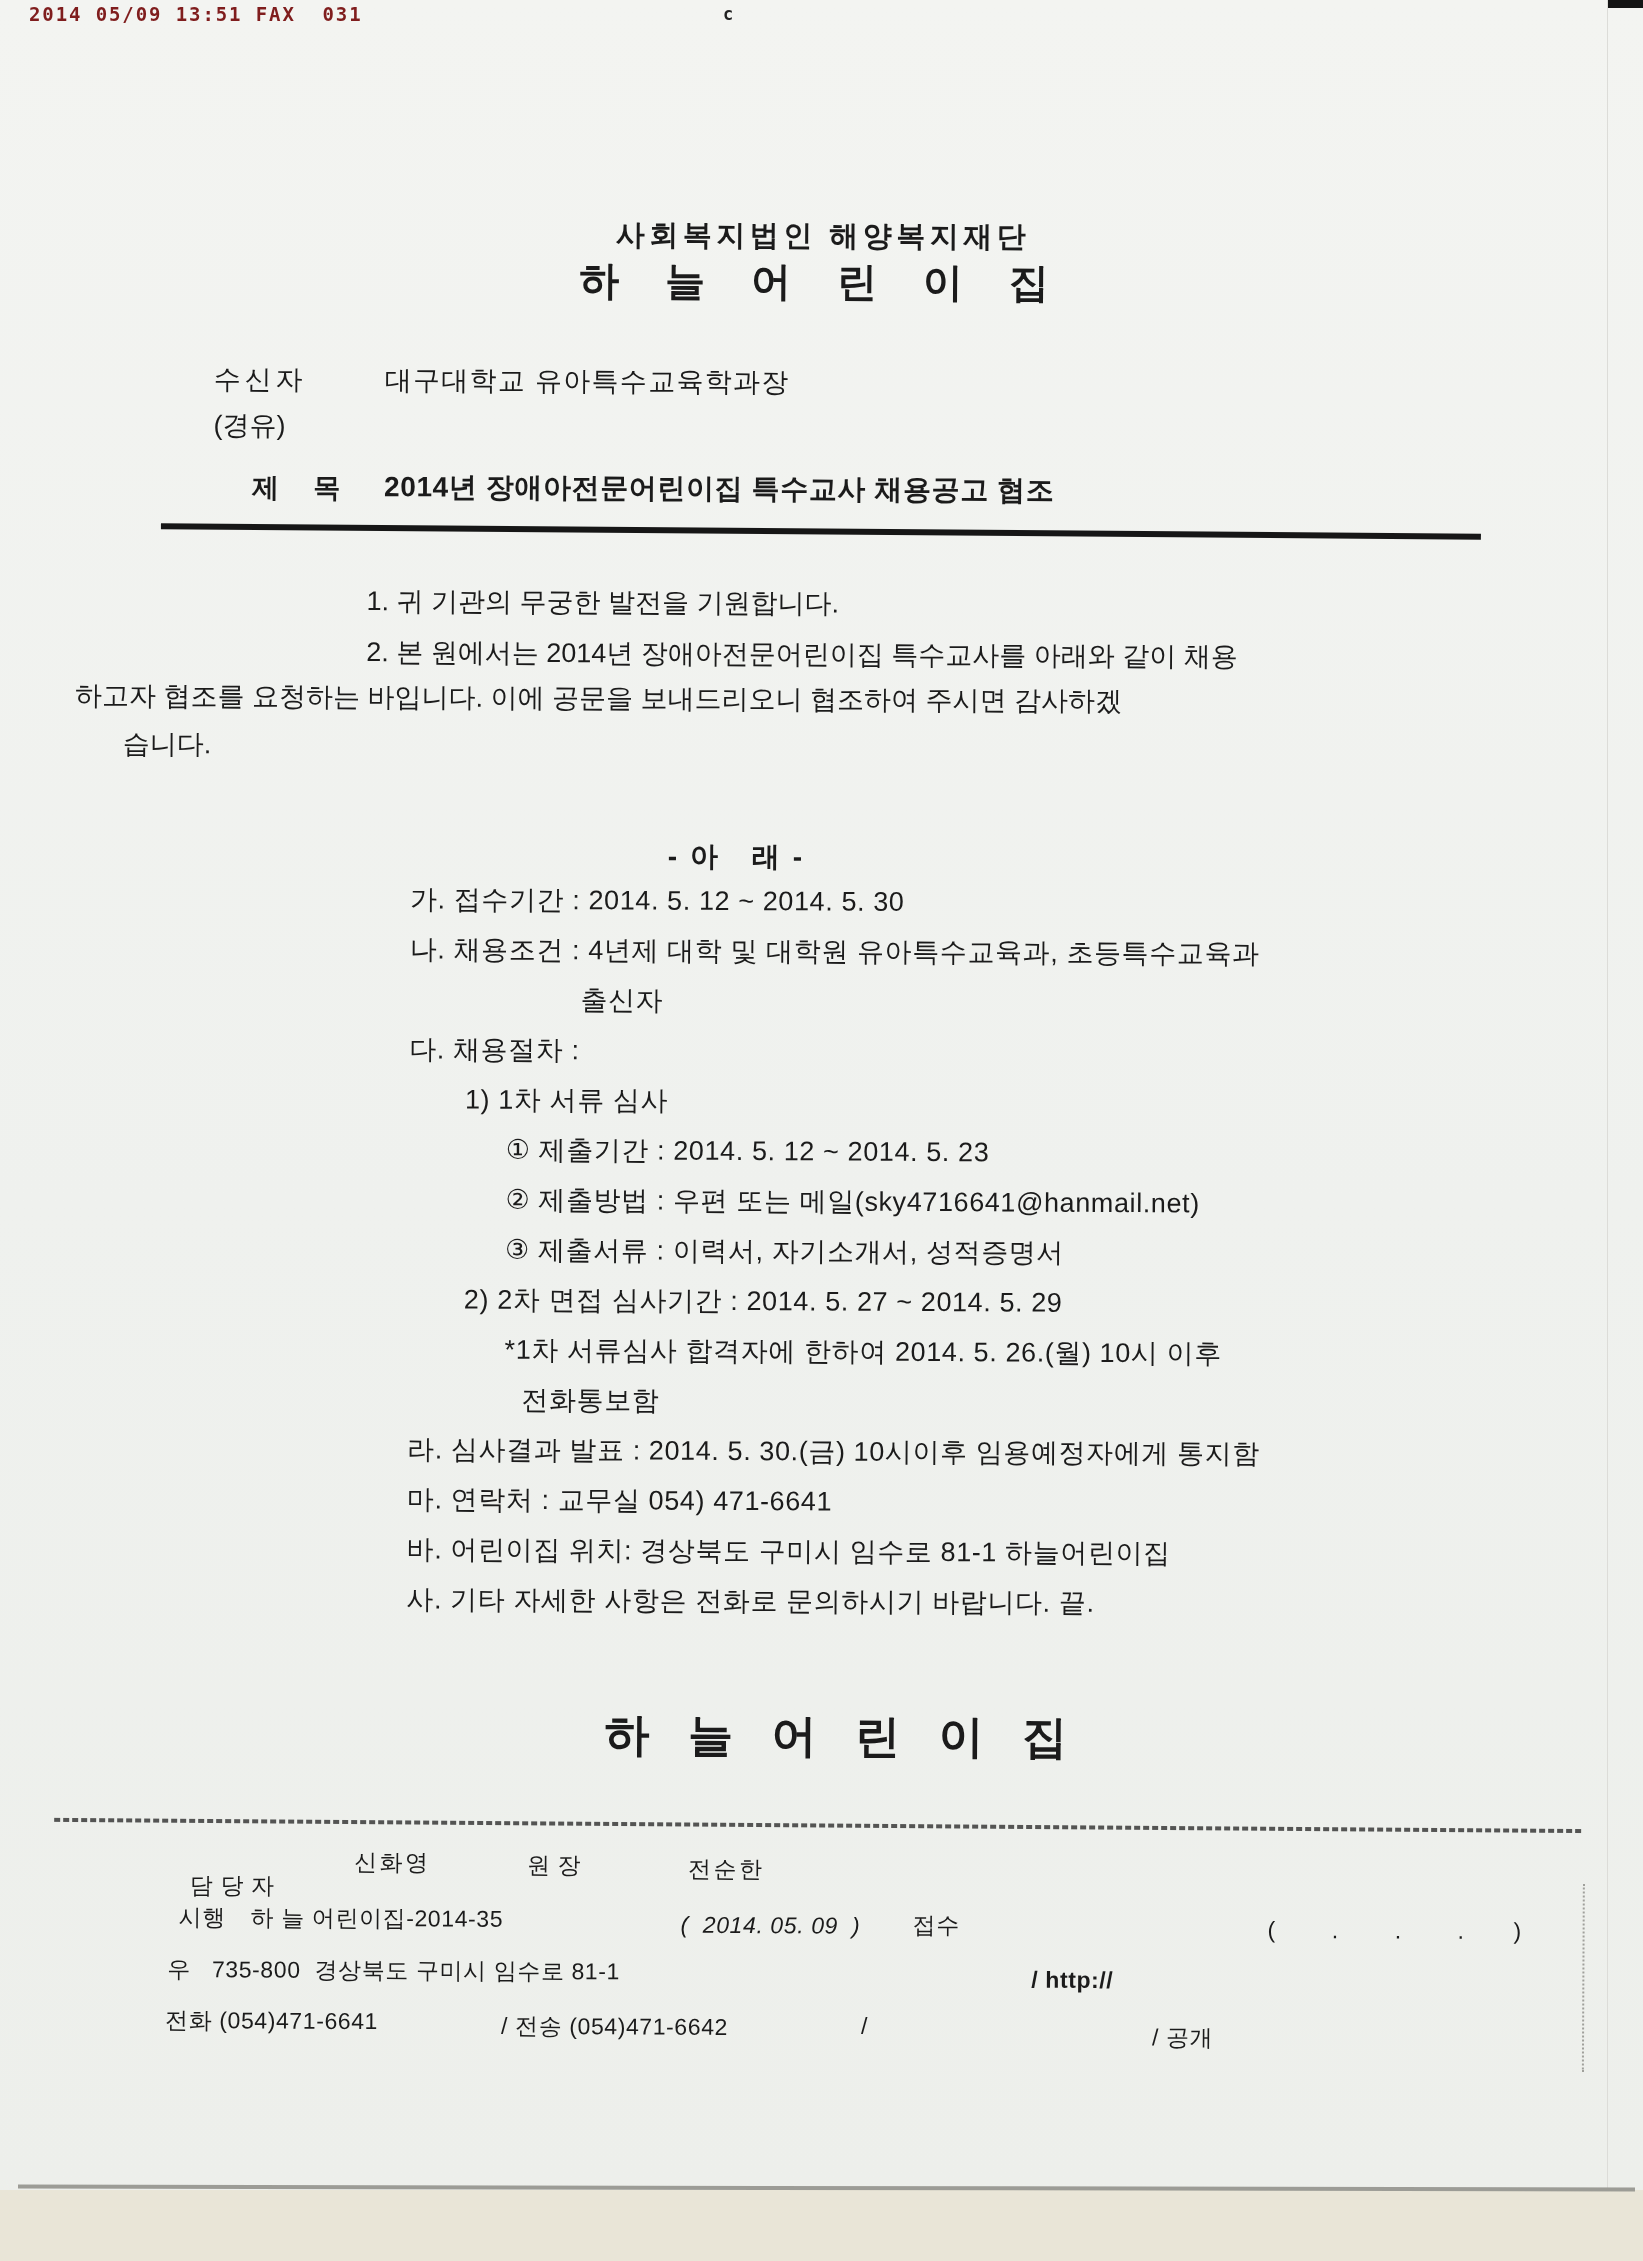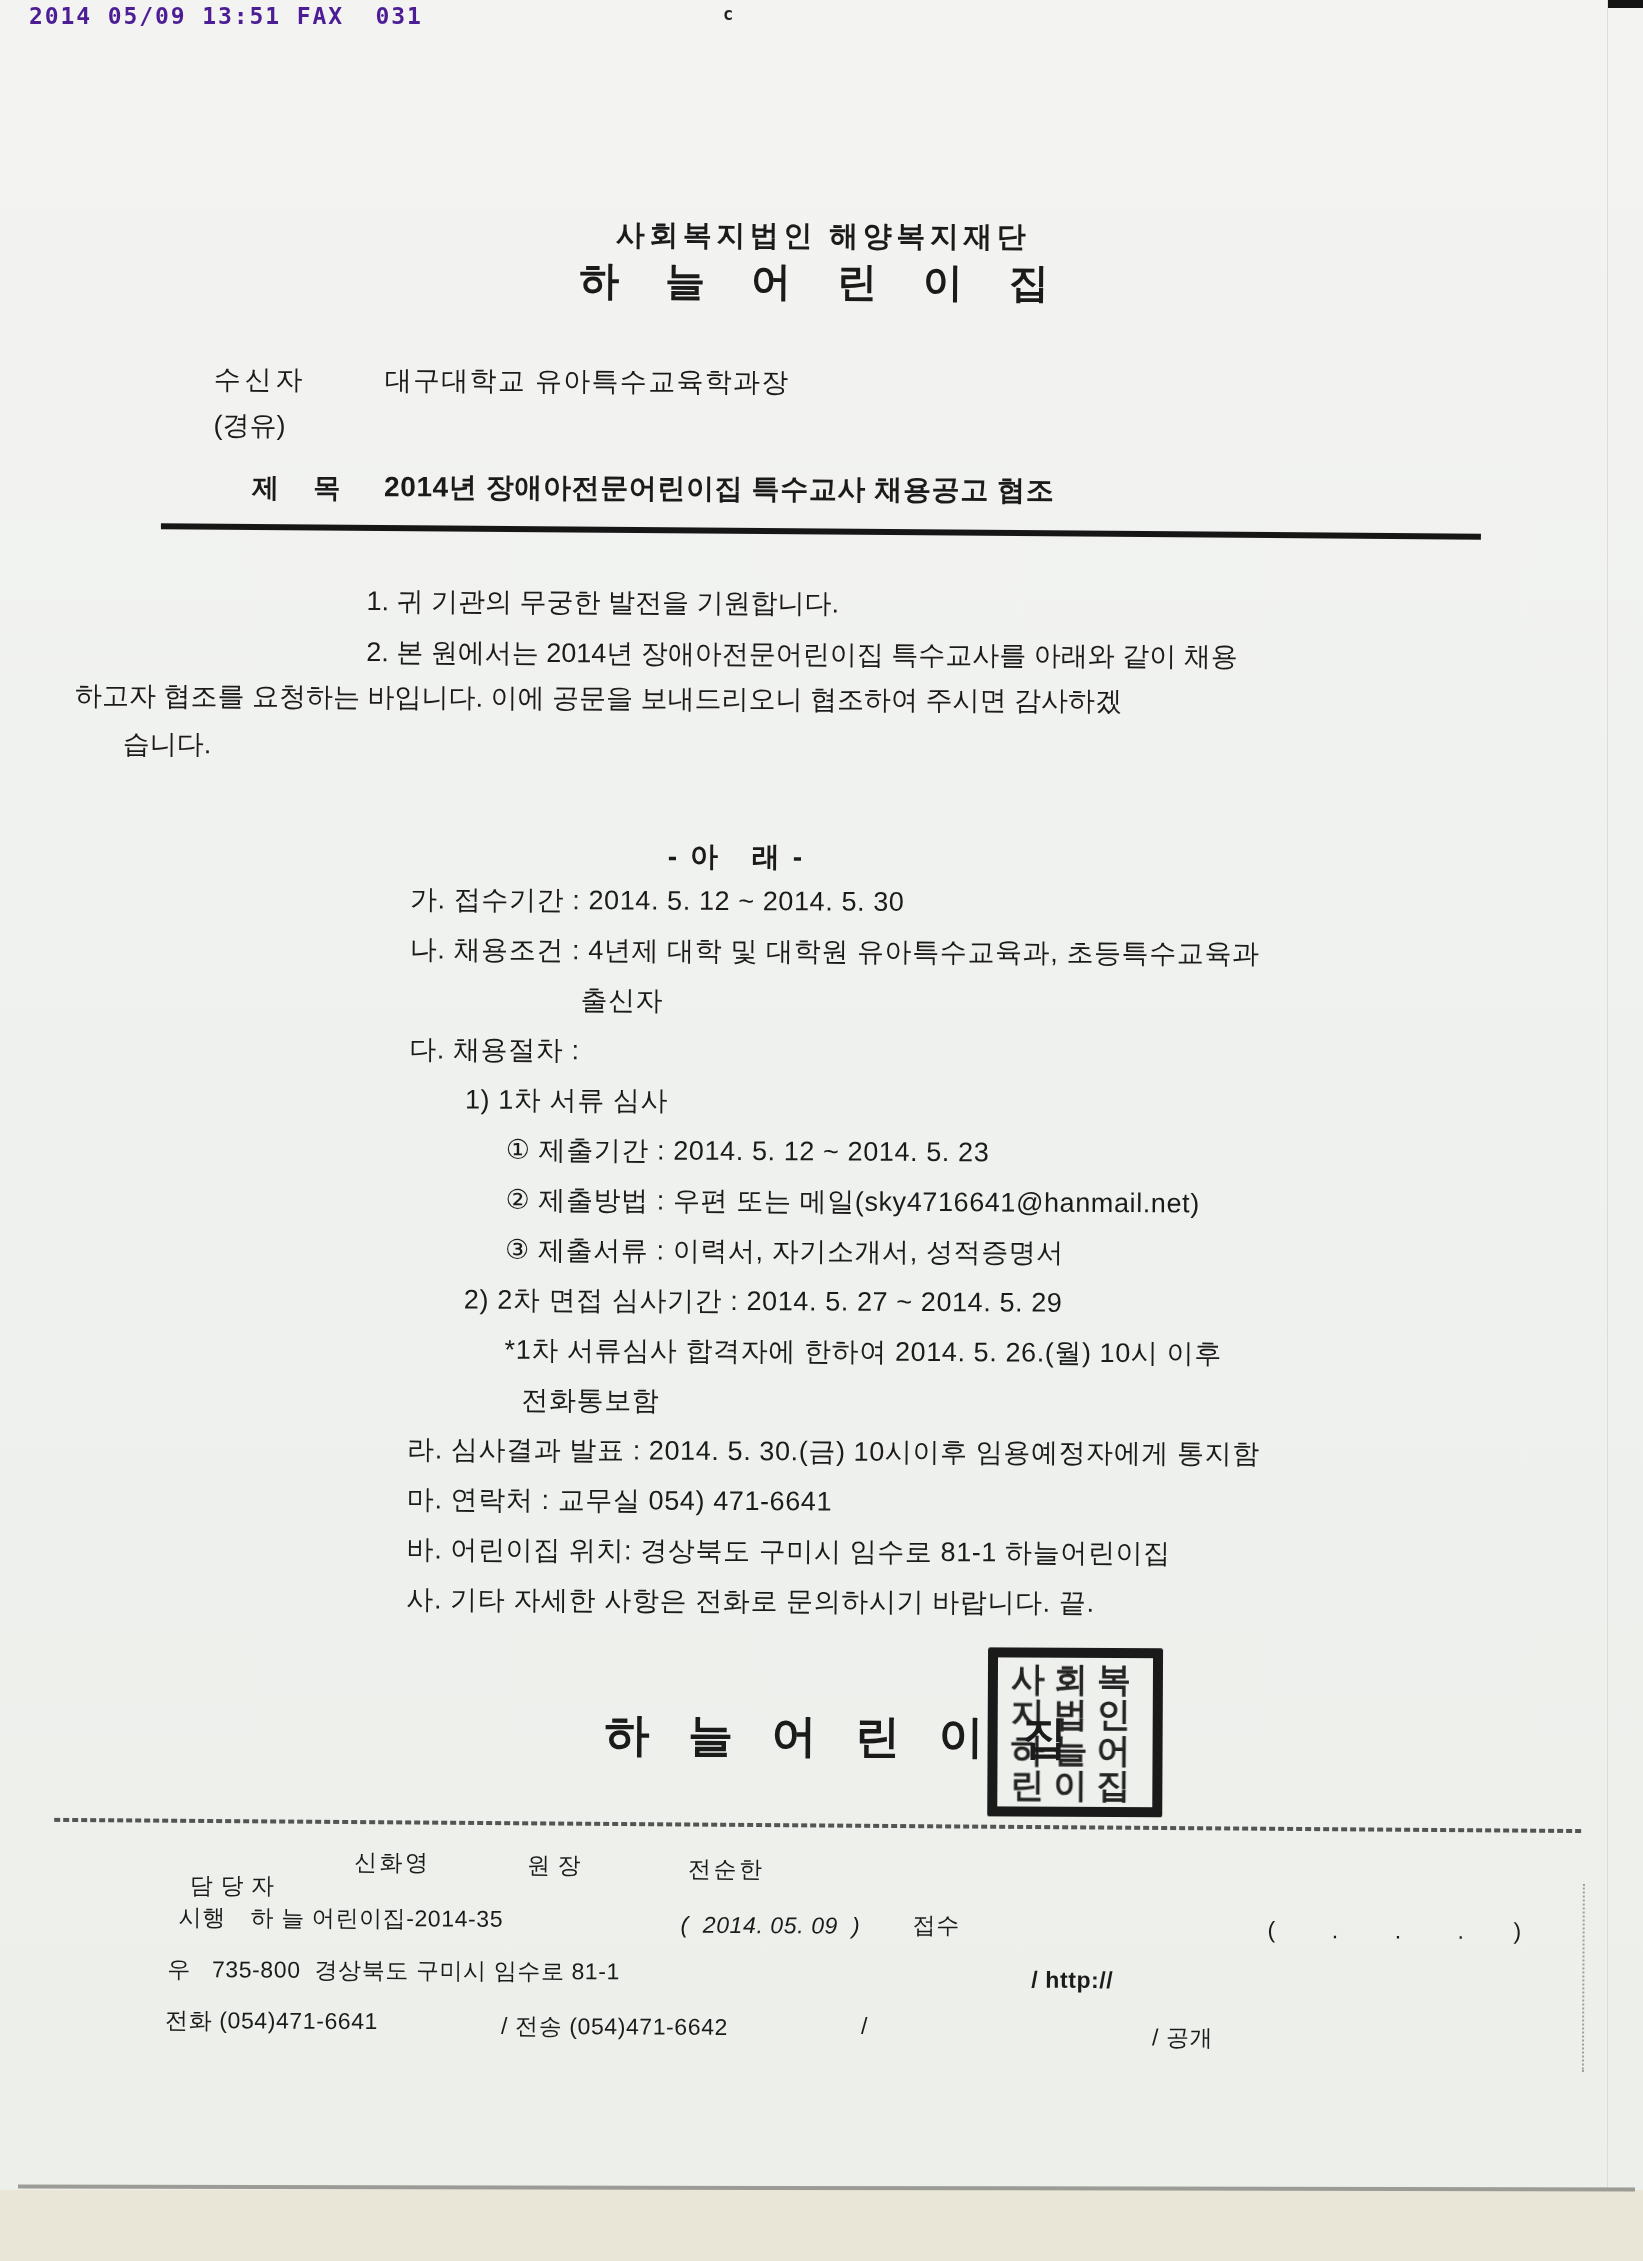--- a/index.html
+++ b/index.html
@@ -27,21 +27,21 @@
     background:#dcdcd8;
   }
   .corner-mark{
     position:absolute;right:0;top:0;width:35px;height:8.4px;background:#141414;
   }
 
   
   .fax-left{
     position:absolute;left:29px;top:2.6px;
     font-family:"DejaVu Sans Mono","Liberation Mono",monospace;
-    font-size:23px;font-weight:bold;letter-spacing:1.9px;color:#4c1d95;white-space:pre;
+    font-size:19px;font-weight:bold;letter-spacing:1.9px;color:#7f1d1d;white-space:pre;
   }
   .fax-center{
     position:absolute;left:723px;top:3.9px;
     font-family:"DejaVu Sans Mono","Liberation Mono",monospace;
     font-size:17px;font-weight:bold;color:#222;
   }
   .fax-right{
     position:absolute;left:1371px;top:3.9px;display:flex;align-items:center;gap:6.4px;
     font-family:"DejaVu Sans Mono","Liberation Mono",monospace;
     font-size:19.3px;font-weight:bold;letter-spacing:2.6px;color:#222;white-space:pre;
@@ -165,26 +165,20 @@
         <div class="item-line lvl1">2) 2차 면접 심사기간 : 2014. 5. 27 ~ 2014. 5. 29</div>
         <div class="item-line lvl2">*1차 서류심사 합격자에 한하여 2014. 5. 26.(월) 10시 이후</div>
         <div class="item-line lvl3">전화통보함</div>
         <div class="item-line lvl0">라. 심사결과 발표 : 2014. 5. 30.(금) 10시이후 임용예정자에게 통지함</div>
         <div class="item-line lvl0">마. 연락처 : 교무실 054) 471-6641</div>
         <div class="item-line lvl0">바. 어린이집 위치: 경상북도 구미시 임수로 81-1 하늘어린이집</div>
         <div class="item-line lvl0">사. 기타 자세한 사항은 전화로 문의하시기 바랍니다. 끝.</div>
       </div>
 
     <div class="abs sig-name">하 늘 어 린 이 집</div>
-    <div class="seal">
-        <div class="seal-row">사회복</div>
-        <div class="seal-row">지법인</div>
-        <div class="seal-row">하늘어</div>
-        <div class="seal-row">린이집</div>
-      </div>
 
     <div class="fuzzy-rule"></div>
     <div class="dotted-v"></div>
 
     <div class="abs ft f-staff-label">담 당 자</div>
     <div class="abs ft f-staff-name">신화영</div>
     <div class="abs ft f-director-label">원 장</div>
     <div class="abs ft f-director-name">전순한</div>
 
     <div class="abs ft f-exec-label">시행</div>

